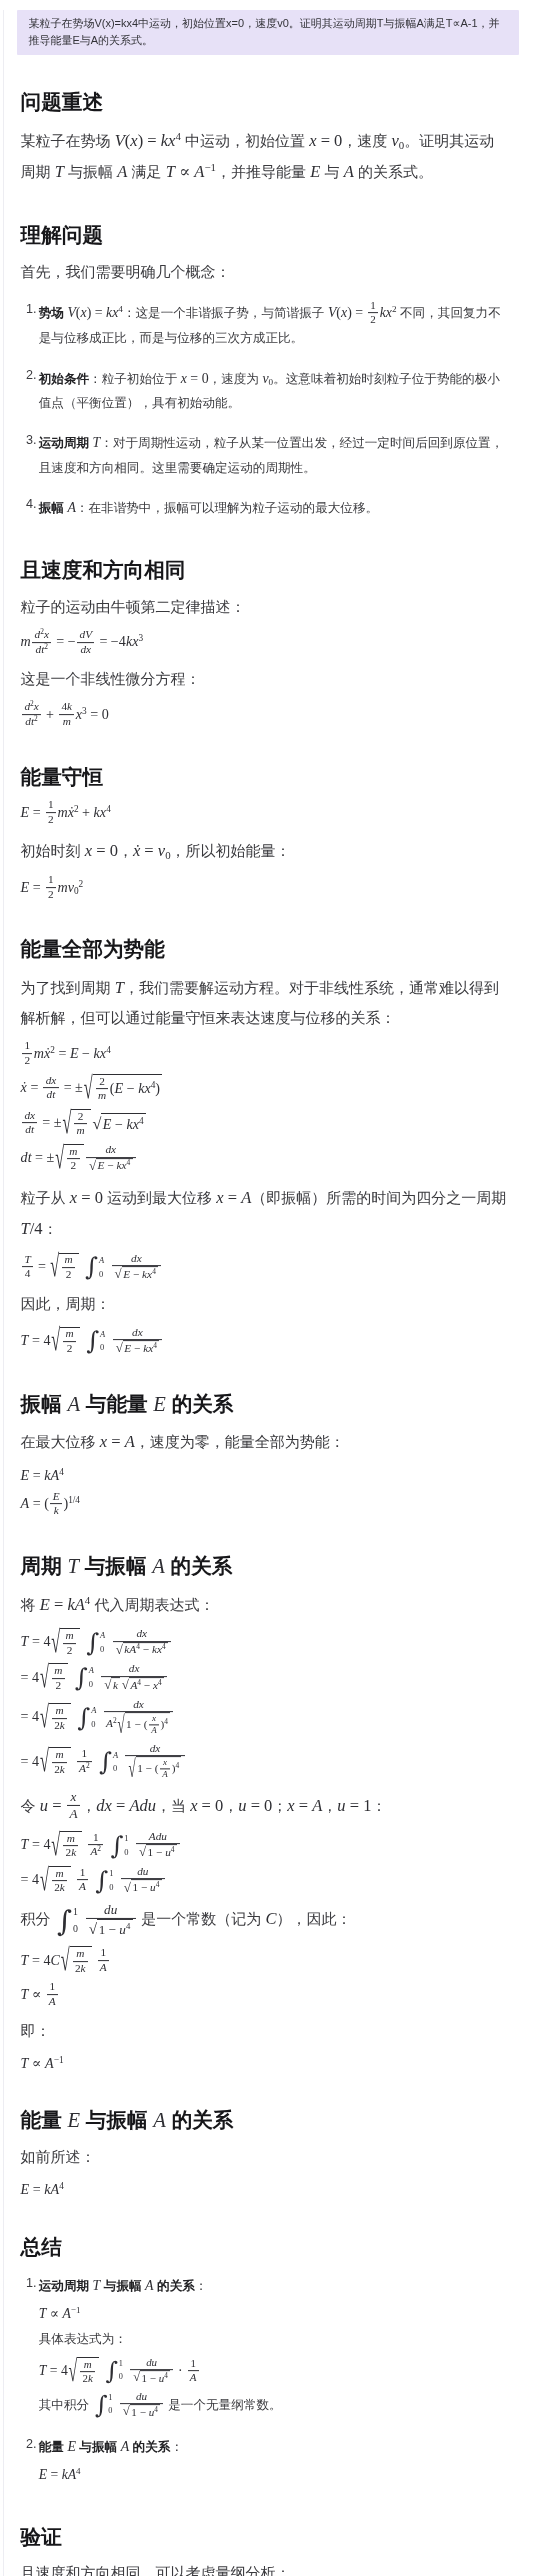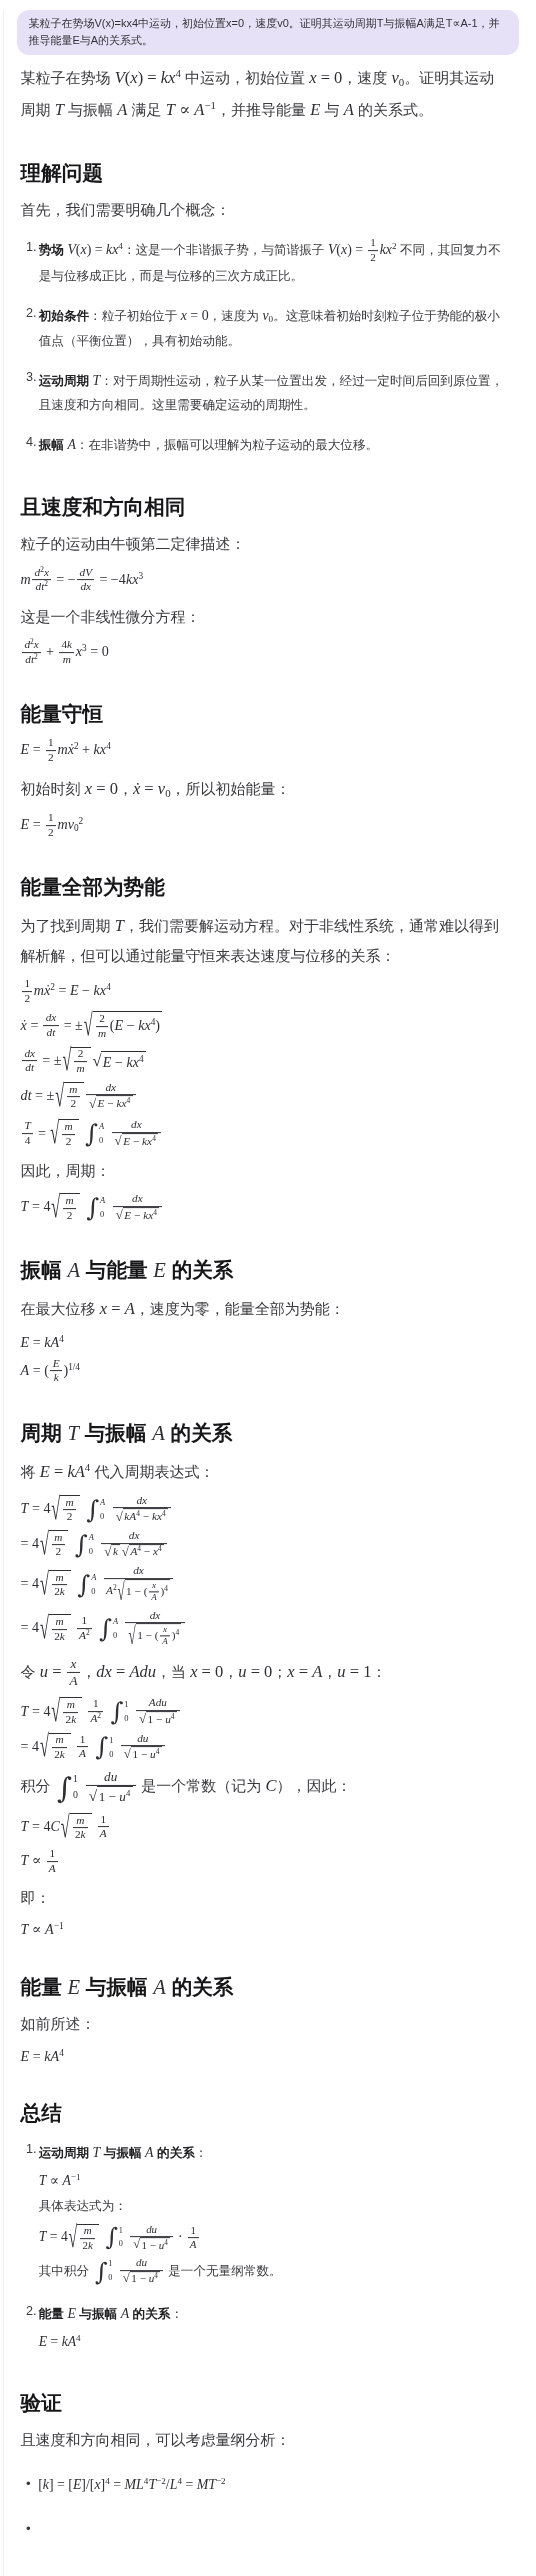--- a/index.html
+++ b/index.html
@@ -9,21 +9,21 @@
     background:#ffffff;
     font-family:"Liberation Sans","DejaVu Sans",sans-serif;
     color:#3a3a3e;
   }
   .page { position:relative; width:536px; min-height:2576px; padding-bottom:26px; }
   .rail { position:absolute; left:3.1px; top:0; height:100%; width:0.8px; background:#ededf2; }
 
   .bubble {
     margin:10px 17px 0;
     background:#e7e1f7;
-    border-radius:12px;
+    border-radius:1px;
     padding:5.3px 11.4px;
     font-size:11px;
     line-height:1.55;
     color:#333338;
   }
 
   .doc { padding:0 27.5px 0 20.6px; }
 
   .sec { font-size:20.6px; line-height:1.3; font-weight:700; color:#17171a; margin:34px 0 9.2px; }
   .sec .fm { font-size:1.0em; font-weight:400; }
@@ -68,20 +68,21 @@
 </style>
 </head>
 <body>
 
 <div class="page">
   <div class="rail"></div>
 
   <div class="bubble" style="background: rgb(231, 225, 247);">某粒子在势场V(x)=kx4中运动，初始位置x=0，速度v0。证明其运动周期T与振幅A满足T∝A-1，并推导能量E与A的关系式。</div>
 
   <div class="doc" id="doc">
+      <h2 class="sec">问题重述</h2>
       <p class="para">某粒子在势场 <span class="fm"><span><i>V</i>(<i>x</i>) = <i>kx</i></span><span class="sup"><span>4</span></span></span> 中运动，初始位置 <span class="fm"><span><i>x</i> = 0</span></span>，速度 <span class="fm"><span><i>v</i></span><span class="sub"><span>0</span></span></span>。证明其运动周期 <span class="fm"><span><i>T</i></span></span> 与振幅 <span class="fm"><span><i>A</i></span></span> 满足 <span class="fm"><span><i>T</i> ∝ <i>A</i></span><span class="sup"><span>−1</span></span></span>，并推导能量 <span class="fm"><span><i>E</i></span></span> 与 <span class="fm"><span><i>A</i></span></span> 的关系式。</p>
       <h2 class="sec">理解问题</h2>
       <p class="para">首先，我们需要明确几个概念：</p>
       <div class="olist">
         <div class="li">
           <span class="no">1.</span>
           <div class="li-body">
             <div class="li-line"><strong>势场 <span class="fm"><span><i>V</i>(<i>x</i>) = <i>kx</i></span><span class="sup"><span>4</span></span></span></strong>：这是一个非谐振子势，与简谐振子 <span class="fm"><span><i>V</i>(<i>x</i>) = </span><span class="fr">
                   <span class="n"><span>1</span></span>
                   <span class="d"><span>2</span></span>
@@ -179,20 +180,21 @@
                   <span class="d"><span>2</span></span>
                 </span></span>
             </span><span class="fr">
               <span class="n"><span><i>dx</i></span></span>
               <span class="d"><span class="sq">
                   <span class="rt">√</span>
                   <span class="sqb"><span><i>E</i> − <i>kx</i></span><span class="sup"><span>4</span></span></span>
                 </span></span>
             </span></span></div>
       </div>
+      <p class="para">粒子从 <span class="fm"><span><i>x</i> = 0</span></span> 运动到最大位移 <span class="fm"><span><i>x</i> = <i>A</i></span></span>（即振幅）所需的时间为四分之一周期 <span class="fm"><span><i>T</i>/4</span></span>：</p>
       <div class="mblock">
         <div class="mline"><span class="fm"><span class="fr">
               <span class="n"><span><i>T</i></span></span>
               <span class="d"><span>4</span></span>
             </span><span> = </span><span class="sq tall">
               <span class="rt">√</span>
               <span class="sqb"><span class="fr">
                   <span class="n"><span><i>m</i></span></span>
                   <span class="d"><span>2</span></span>
                 </span></span>

